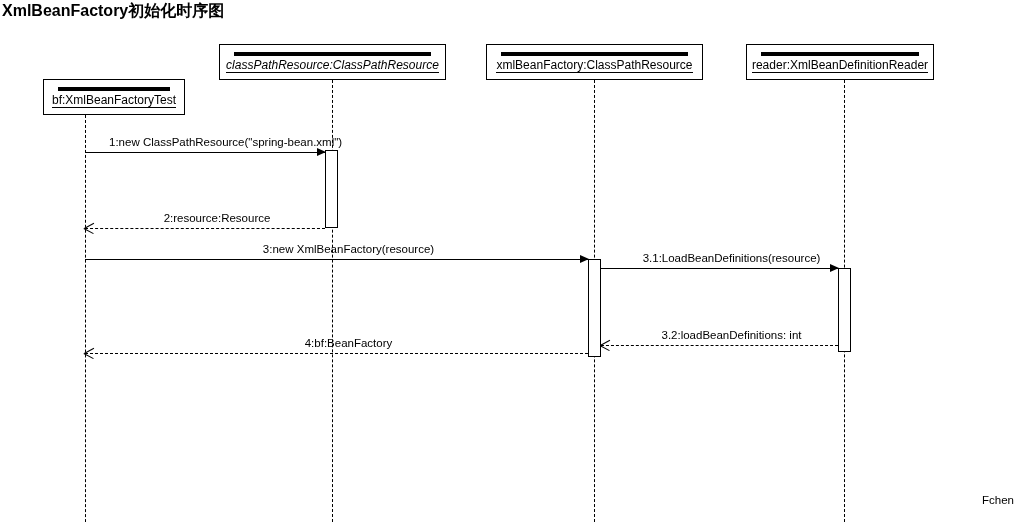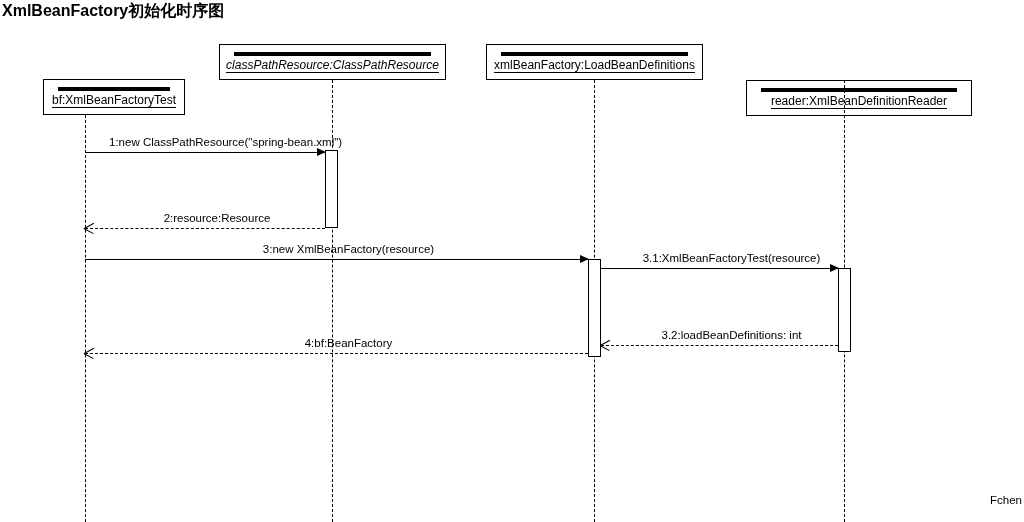--- a/index.html
+++ b/index.html
@@ -132,21 +132,21 @@
     width: 11px;
     height: 0;
     border-top: 1px solid #000000;
     transform-origin: 0 0;
   }
   .arrow-left-open span.up   { top: 5px; transform: rotate(-28deg); }
   .arrow-left-open span.down { top: 5px; transform: rotate(28deg); }
 
   #watermark {
     position: absolute;
-    right: 2px;
+    right: 10px;
     bottom: 16px;
     font-size: 11.5px;
     color: #000000;
     white-space: nowrap;
   }
 </style>
 </head>
 <body>
 
 <div id="diagram-title">XmlBeanFactory初始化时序图</div>
@@ -162,26 +162,26 @@
     <div class="lifeline" style="left: 219px; width: 227px;">
       <div class="lifeline-box" style="width: 227px; font-style: italic;">
         <div class="lifeline-topbar"></div>
         <div class="lifeline-name">classPathResource:ClassPathResource</div>
       </div>
       <div class="lifeline-stem" style="left: 113px;"></div>
     </div>
     <div class="lifeline" style="left: 486px; width: 217px;">
       <div class="lifeline-box" style="width: 217px;">
         <div class="lifeline-topbar"></div>
-        <div class="lifeline-name">xmlBeanFactory:LoadBeanDefinitions</div>
+        <div class="lifeline-name">xmlBeanFactory:ClassPathResource</div>
       </div>
       <div class="lifeline-stem" style="left: 108px;"></div>
     </div>
     <div class="lifeline" style="left: 746px; width: 197px;">
-      <div class="lifeline-box" style="width: 226px; margin-top: 36px;">
+      <div class="lifeline-box" style="width: 188px;">
         <div class="lifeline-topbar"></div>
         <div class="lifeline-name">reader:XmlBeanDefinitionReader</div>
       </div>
       <div class="lifeline-stem" style="left: 98px;"></div>
     </div>
   </div>
 
 <div id="activations-layer">
     <div class="activation" style="left: 325px; top: 150px; height: 78px;"></div>
     <div class="activation" style="left: 588px; top: 259px; height: 98px;"></div>
@@ -203,21 +203,21 @@
       <div class="msg-label">2:resource:Resource</div>
     </div>
     <div class="message" style="left: 85px; width: 503px; top: 259px;">
       <div class="msg-line"></div>
       <div class="arrow-right-solid"></div>
       <div class="msg-label">3:new XmlBeanFactory(resource)</div>
     </div>
     <div class="message" style="left: 601px; width: 237px; top: 268px;">
       <div class="msg-line"></div>
       <div class="arrow-right-solid"></div>
-      <div class="msg-label">3.1:XmlBeanFactoryTest(resource)</div>
+      <div class="msg-label">3.1:LoadBeanDefinitions(resource)</div>
     </div>
     <div class="message" style="left: 601px; width: 237px; top: 345px;">
       <div class="msg-line dashed"></div>
       <div class="arrow-left-open">
         <span class="up"></span>
         <span class="down"></span>
       </div>
       <div class="msg-label">3.2:loadBeanDefinitions: int</div>
     </div>
     <div class="message" style="left: 85px; width: 503px; top: 353px;">

